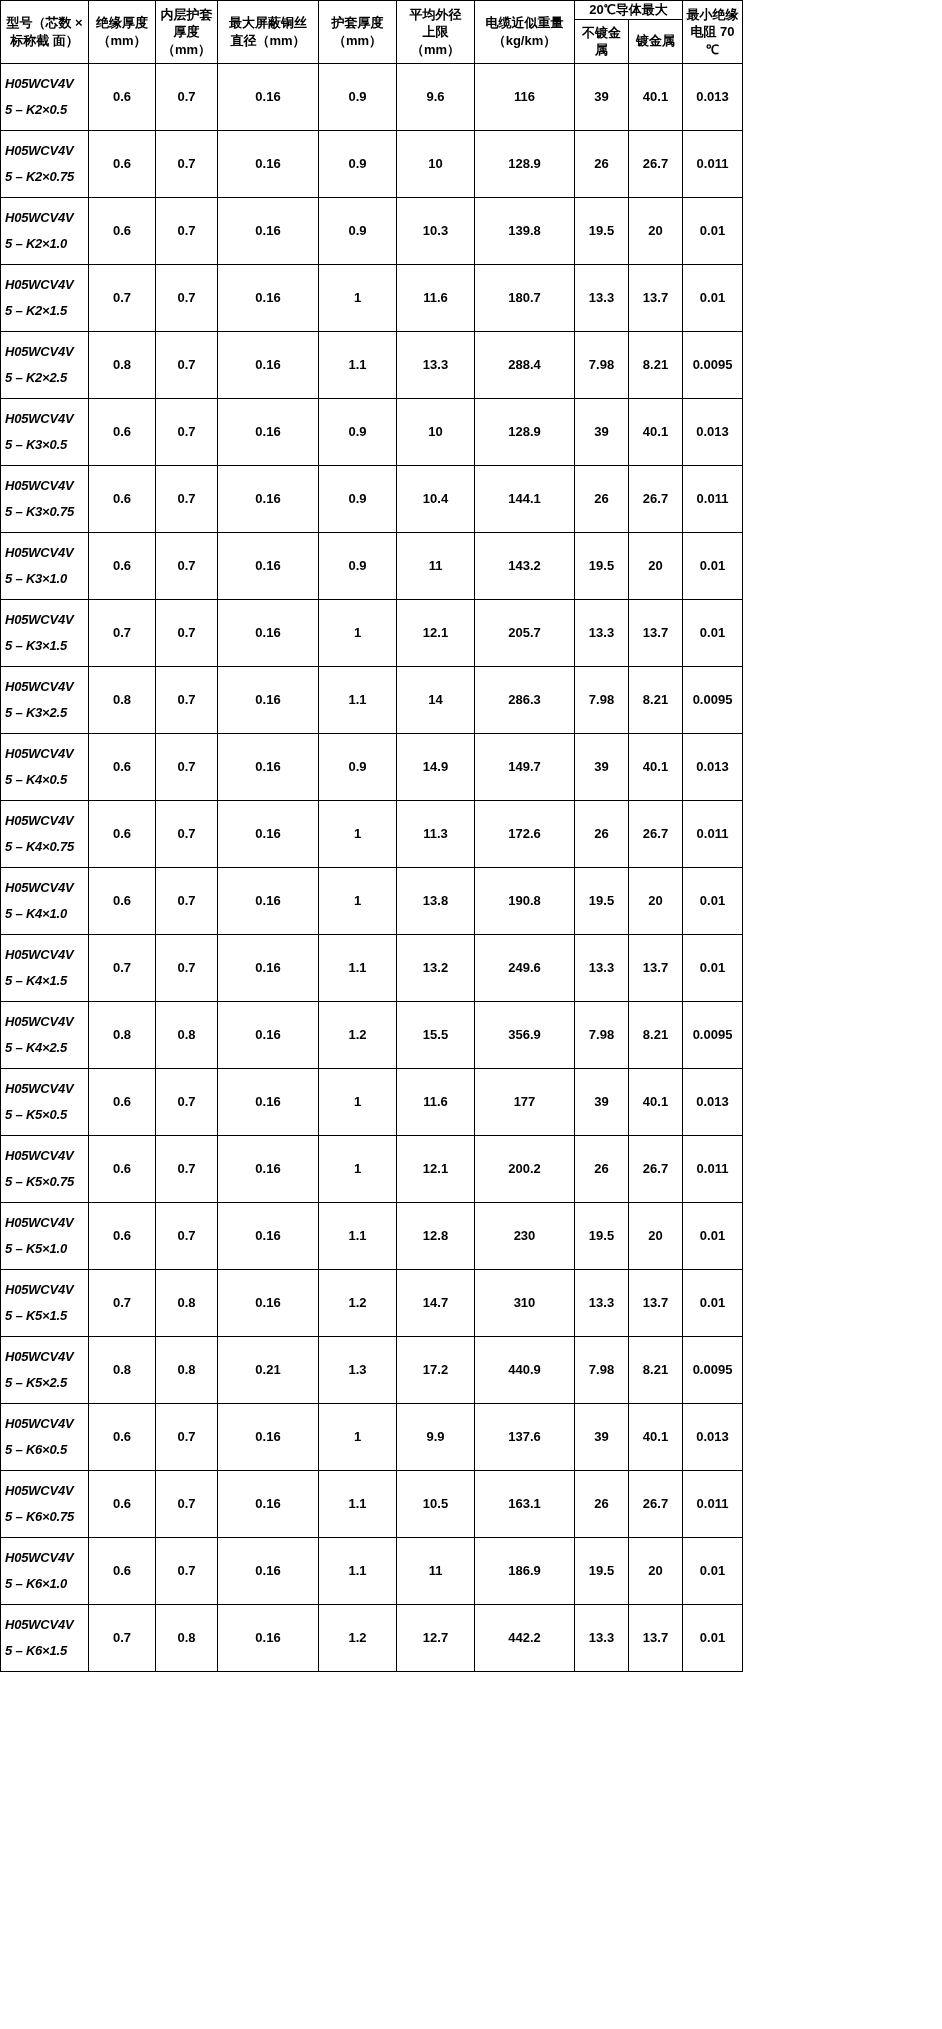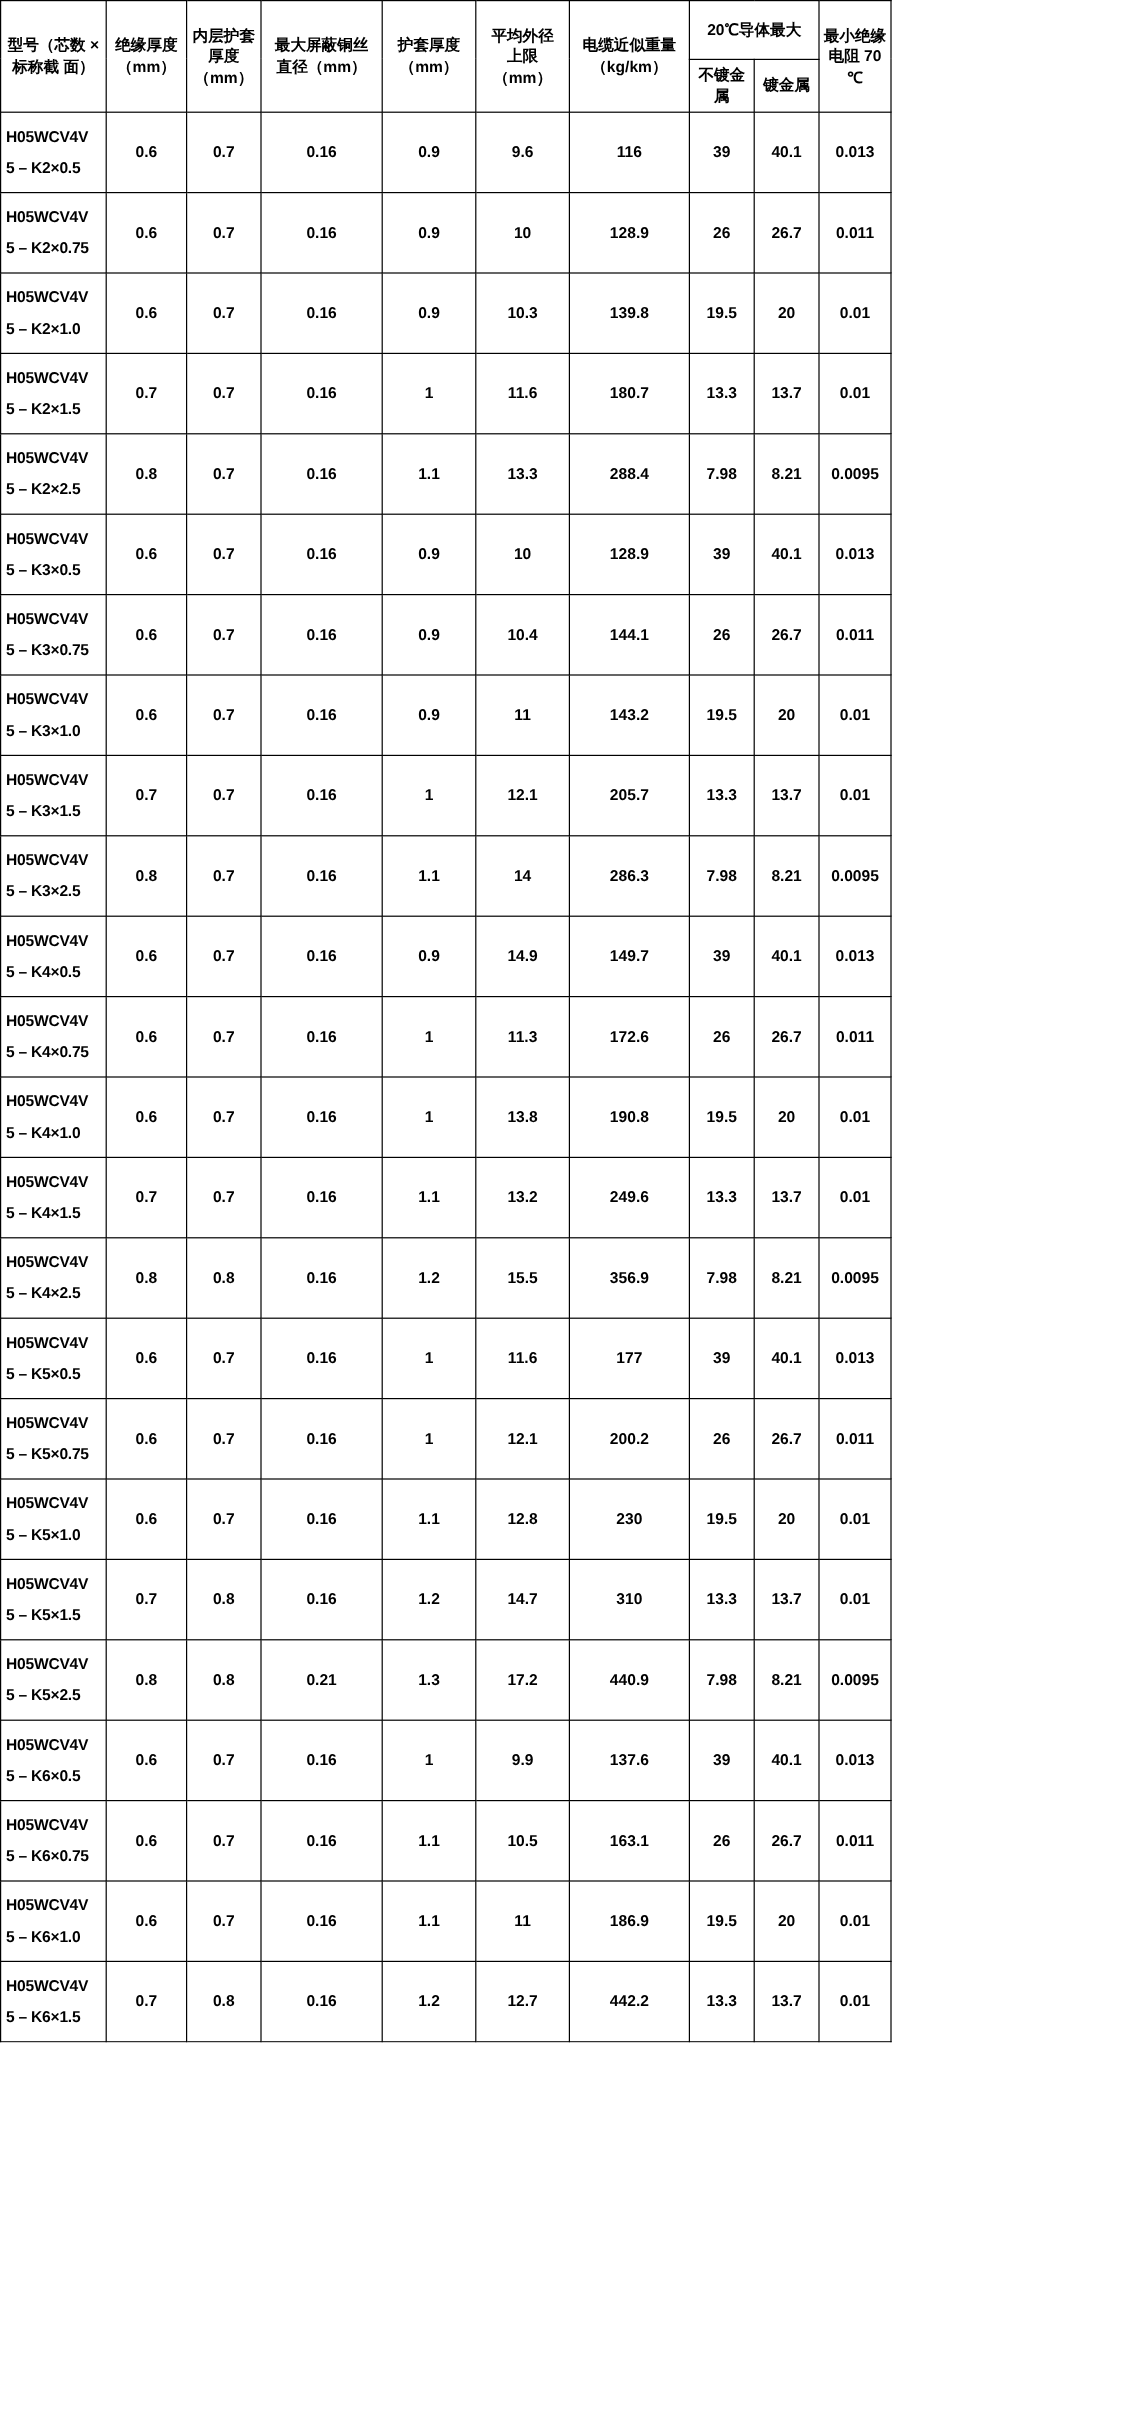--- a/index.html
+++ b/index.html
@@ -41,34 +41,34 @@
     font-size: 13px;
     line-height: 1.35;
     padding: 2px 3px;
   }
   table.spec thead th {
     font-weight: bold;
     font-size: 13px;
     padding: 4px 3px;
   }
   table.spec thead th.group {
-    padding: 15px 2px;
+    padding: 0 2px;
   }
   table.spec tbody td {
     height: 62px;
     font-weight: bold;
   }
   table.spec tbody td.model {
     text-align: left;
     padding-left: 4px;
     font-size: 13px;
     letter-spacing: -0.2px;
   }
-  .model-line1 { display: block; }
-  .model-line2 { display: block; margin-top: 8px; }
+  .model-line1 { display: block; font-style: italic; }
+  .model-line2 { display: block; margin-top: 8px; font-style: italic; }
 </style>
 </head>
 <body>
 
 <div class="sheet">
   <table class="spec">
     <colgroup>
       <col class="c-model">
       <col class="c-ins">
       <col class="c-inner">

